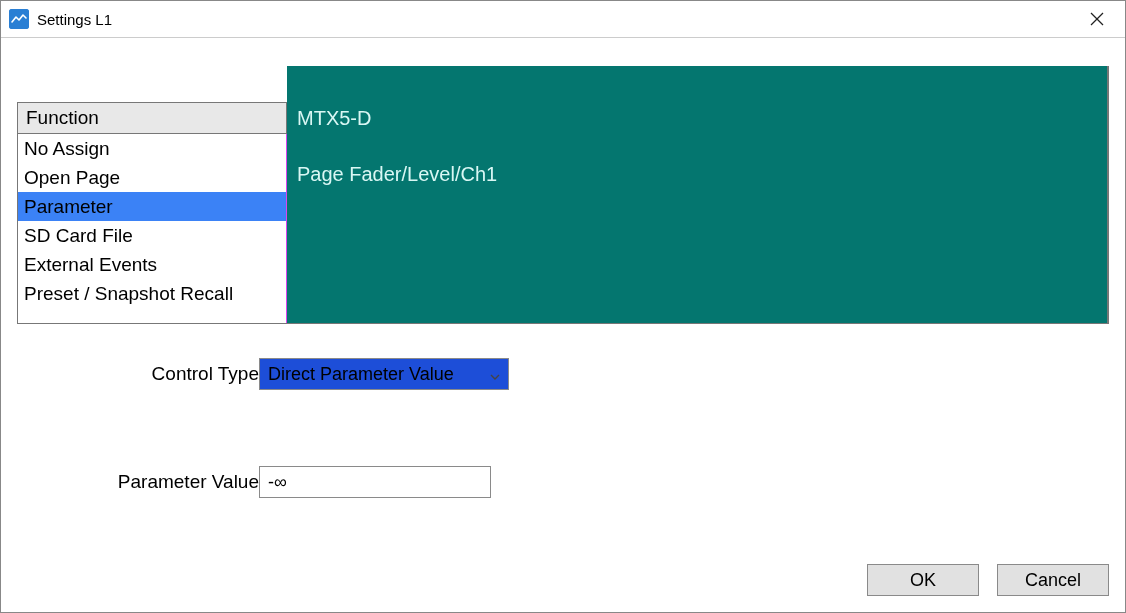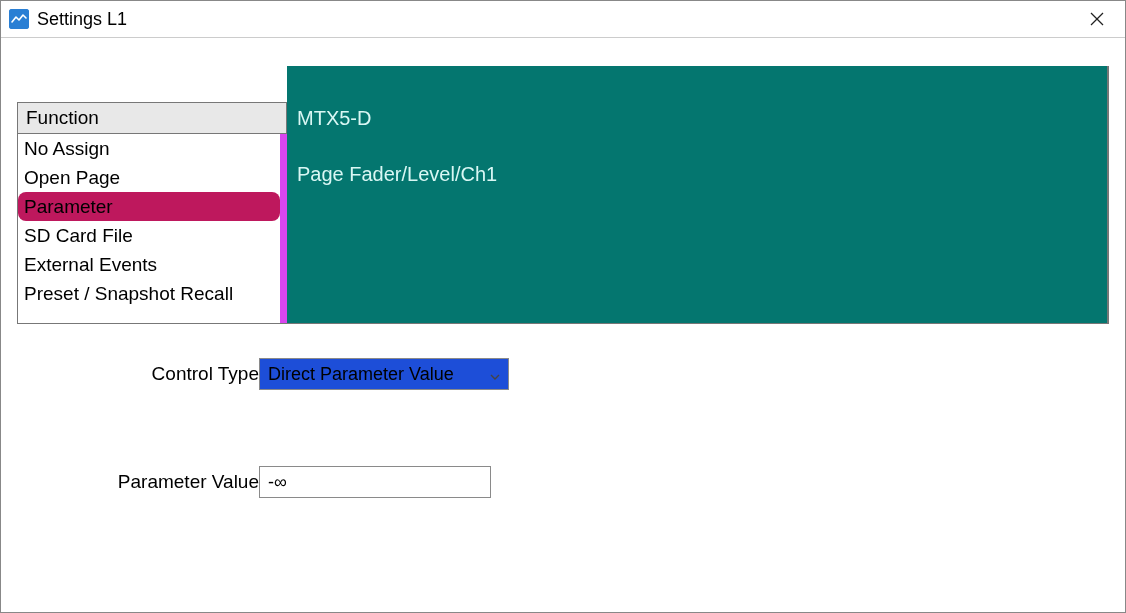--- a/index.html
+++ b/index.html
@@ -30,21 +30,21 @@
   .app-icon {
     width: 20px; height: 20px;
     background: #2a7fd4;
     border-radius: 3px;
     margin-right: 8px;
     position: relative;
     flex: 0 0 auto;
   }
   .app-icon svg { display:block; }
   .title-text {
-    font-size: 18px;
+    font-size: 15px;
     flex: 1;
   }
   .close-btn {
     width: 56px; height: 100%;
     display: flex; align-items: center; justify-content: center;
   }
   .close-btn svg { stroke: #222; stroke-width: 1.2; }
 
   .client {
     flex: 1;
@@ -72,33 +72,32 @@
     background: #e8e8e8;
     border-top: 1px solid #777;
     border-left: 1px solid #777;
     border-right: 1px solid #777;
     border-bottom: 1px solid #777;
     font-size: 19px;
   }
   .func-list {
     flex: 1;
     border-left: 1px solid #777;
-    border-right: 7px solid #d946ef;
+    border-right: 1px solid #d946ef;
     background: #fff;
     overflow: hidden;
   }
   .func-item {
     padding: 2px 6px 2px 6px;
     font-size: 19px;
     line-height: 25px;
     cursor: default;
   }
   .func-item.selected {
-    background: #be185d;
-    border-radius: 8px;
+    background: #3b82f6;
   }
 
   .detail-col {
     flex: 1;
     display: flex;
     flex-direction: row;
   }
   .detail-header {
     height: 32px;
     background: #e8e8e8;
@@ -240,15 +239,19 @@
             </span>
           </div>
         </div>
       </div>
       <div class="form-row">
         <div class="form-label">Parameter Value</div>
         <input type="text" class="text-input" value="-∞" style="">
       </div>
     </div>
 
+    <div class="button-row">
+      <div class="dlg-button">OK</div>
+      <div class="dlg-button">Cancel</div>
+    </div>
 
   </div>
 </div>
 
 </body></html>

